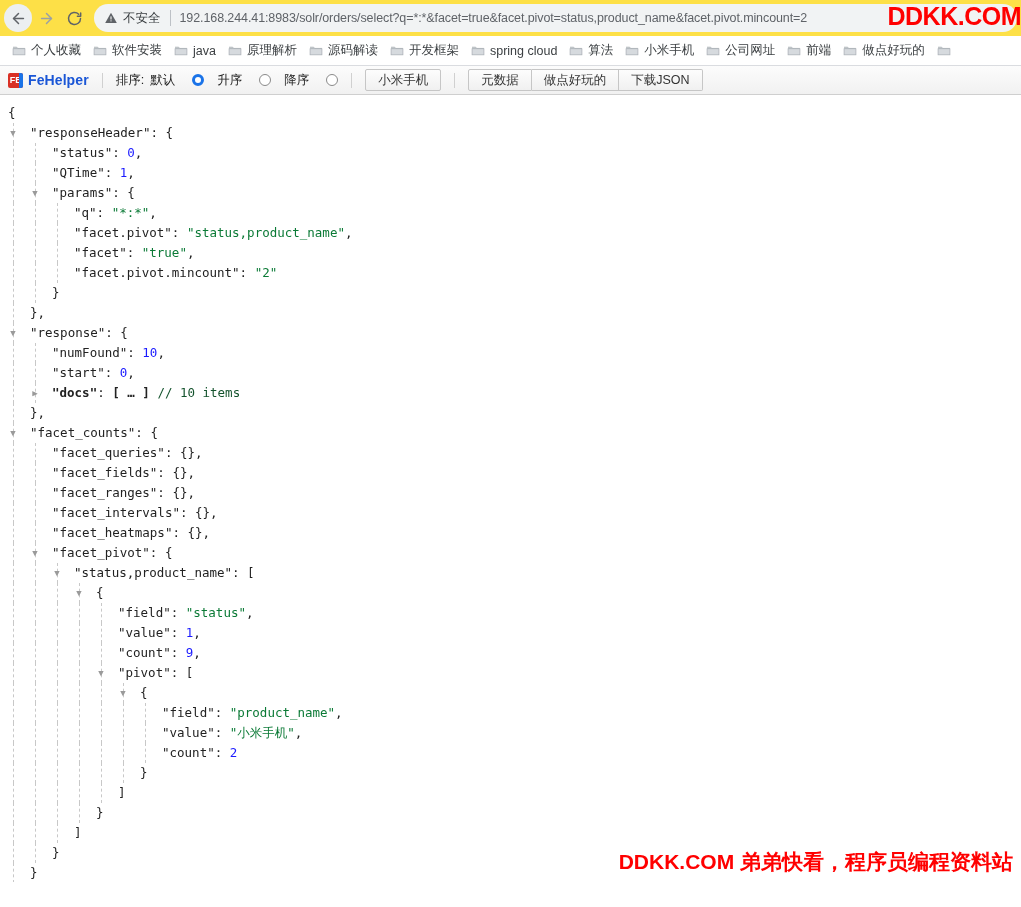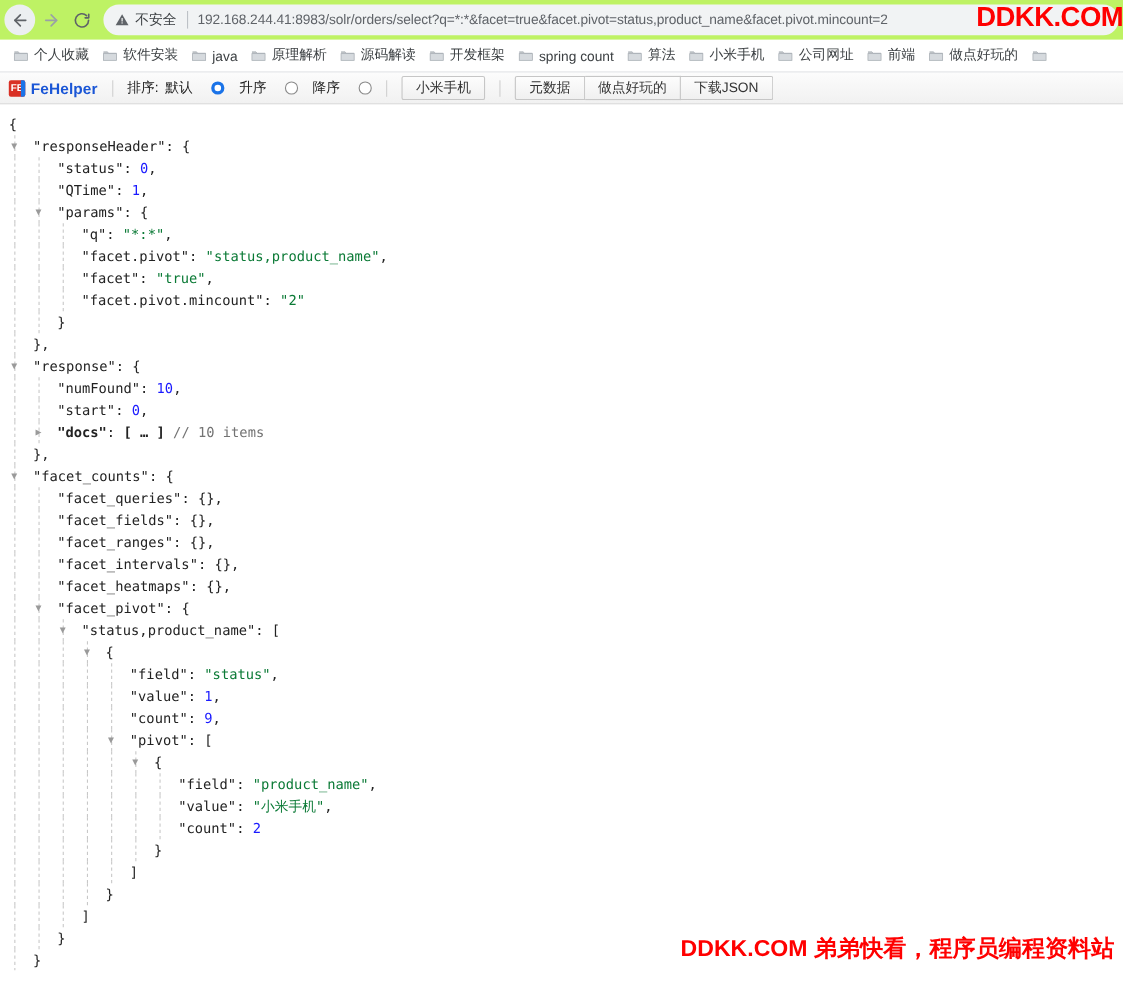--- a/index.html
+++ b/index.html
@@ -9,21 +9,21 @@
     width: 1021px;
     height: 907px;
     overflow: hidden;
     font-family: "Liberation Sans", sans-serif;
   }
 
   
   .browser-toolbar {
     position: relative;
     height: 36px;
-    background: #bef264;
+    background: #fde047;
     display: flex;
     align-items: center;
     padding: 0 4px;
     box-sizing: border-box;
   }
   .nav-btn {
     width: 28px;
     height: 28px;
     display: flex;
     align-items: center;
@@ -207,21 +207,21 @@
     top: 0;
     width: 0;
     border-left: 1px dashed #c8c8c8;
     height: 20px;
   }
   .k  { color:#222222; }
   .kb { color:#222222; font-weight: bold; }
   .str{ color:#0b7a36; }
   .num{ color:#1a1aff; }
   .pun{ color:#222222; }
-  .cmt{ color:#737373; }
+  .cmt{ color:#14532d; }
 
   
   .wm-top {
     position: absolute;
     right: 0px;
     top: 0px;
     font-size: 25px;
     font-weight: bold;
     color: #ff0000;
     letter-spacing: -0.5px;
@@ -359,21 +359,21 @@
     </div>
     <div class="bookmark">
       <span>
         <svg class="folder-ico" width="14" height="14" viewBox="0 0 20 20">
   <path d="M1.5 4.5h5.2l1.5 1.8h10.3v9.2H1.5z" fill="#c3c7cb"></path>
   <path d="M1.5 6.8h17v8.7H1.5z" fill="#d6dade"></path>
   <path d="M1.5 4.5h5.2l1.5 1.8h10.3" fill="none" stroke="#aab0b6" stroke-width="1"></path>
   <rect x="1.5" y="6.8" width="17" height="8.7" fill="none" stroke="#aab0b6" stroke-width="1"></rect>
 </svg>
       </span>
-      <span class="bookmark-label">spring count</span>
+      <span class="bookmark-label">spring cloud</span>
     </div>
     <div class="bookmark">
       <span>
         <svg class="folder-ico" width="14" height="14" viewBox="0 0 20 20">
   <path d="M1.5 4.5h5.2l1.5 1.8h10.3v9.2H1.5z" fill="#c3c7cb"></path>
   <path d="M1.5 6.8h17v8.7H1.5z" fill="#d6dade"></path>
   <path d="M1.5 4.5h5.2l1.5 1.8h10.3" fill="none" stroke="#aab0b6" stroke-width="1"></path>
   <rect x="1.5" y="6.8" width="17" height="8.7" fill="none" stroke="#aab0b6" stroke-width="1"></rect>
 </svg>
       </span>

